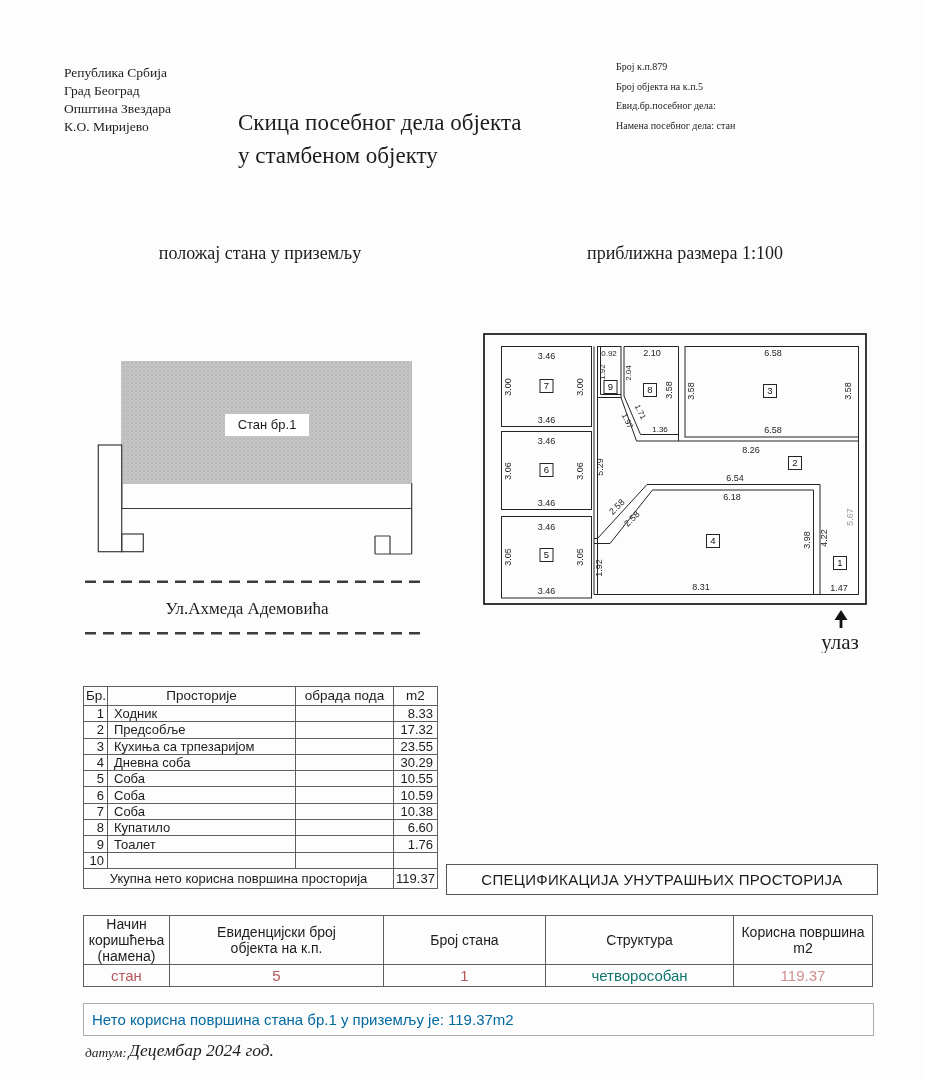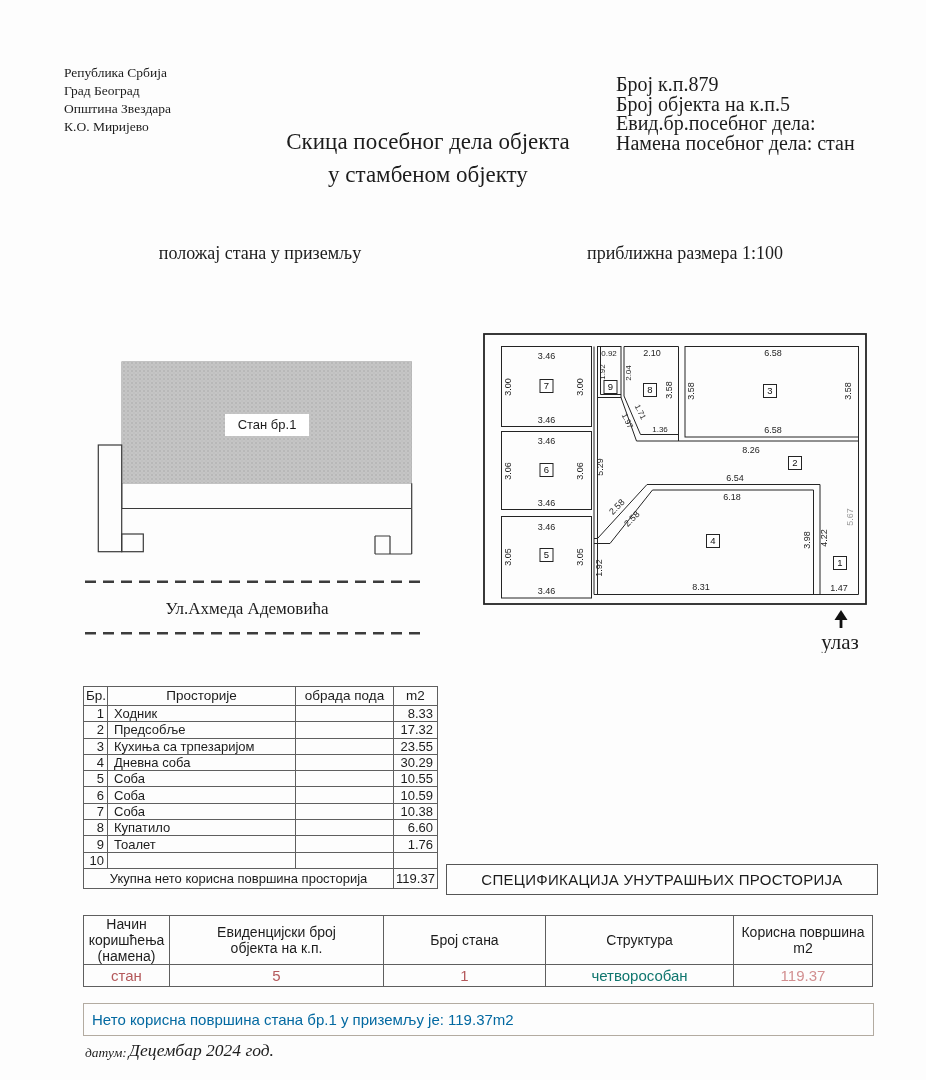--- a/index.html
+++ b/index.html
@@ -2,22 +2,22 @@
 <html><head>
 <meta charset="utf-8">
 <style>
   html,body{margin:0;padding:0;background:#e8e8e8;}
   .page{position:relative;width:926px;height:1080px;background:#fdfdfd;overflow:hidden;
         font-family:"Liberation Sans",sans-serif;color:#1c1c1c;}
   .serif{font-family:"Liberation Serif",serif;}
   .abs{position:absolute;}
 
   .issuer{left:64px;top:64px;font-size:13.5px;line-height:18px;}
-  .doc-title{left:238px;top:125px;width:380px;text-align:center;font-size:23px;line-height:33px;}
-  .refblock{left:616px;top:75px;font-size:20px;line-height:19.5px;}
+  .doc-title{left:238px;top:106px;width:380px;text-align:left;font-size:23px;line-height:33px;}
+  .refblock{left:616px;top:57px;font-size:10px;line-height:19.5px;}
   .sub-left{left:90px;top:243px;width:340px;text-align:center;font-size:18px;}
   .sub-right{left:520px;top:243px;width:330px;text-align:center;font-size:18px;}
 
   
   table{border-collapse:collapse;}
   .rooms{left:83px;top:686px;width:354px;table-layout:fixed;font-size:13px;}
   .rooms td,.rooms th{border:1px solid #5f5f5f;padding:0;line-height:1;overflow:hidden;white-space:nowrap;}
   .rooms th{height:18px;font-weight:normal;font-size:13.5px;}
   .rooms td{height:15.3px;}
   .rooms .c-num{text-align:right;padding-right:3px;}

